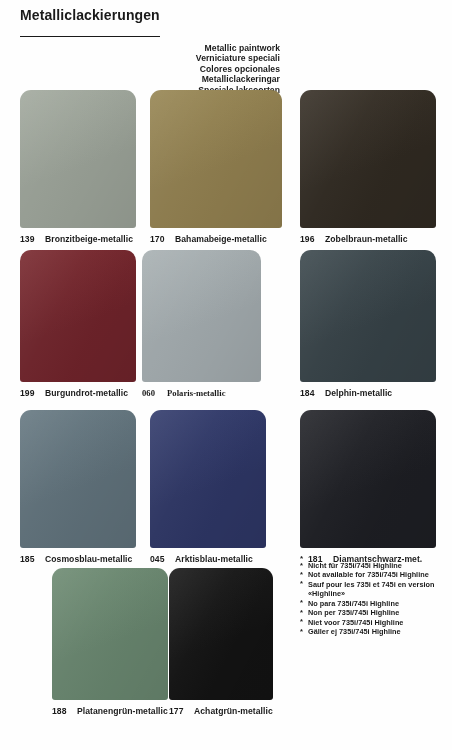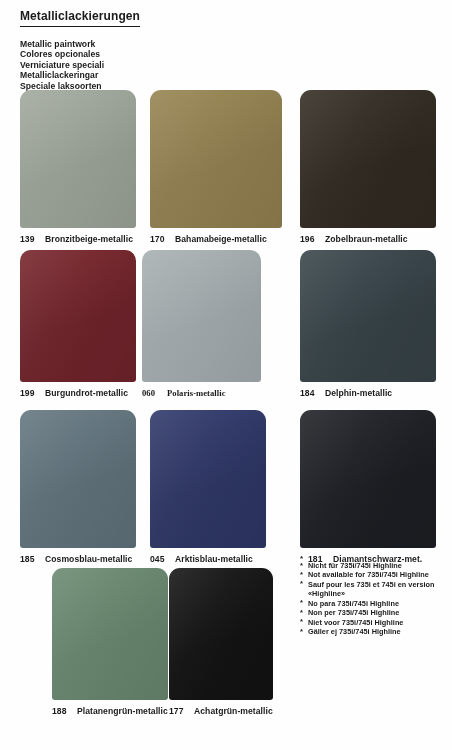--- a/index.html
+++ b/index.html
@@ -26,33 +26,34 @@
   }
 
   
   #header {
     position: absolute;
     left: 20px;
     top: 6px;
     width: 260px;
   }
   #header .main-title {
-    font-size: 12px;
+    font-size: 14px;
     font-weight: bold;
     letter-spacing: 0.1px;
     line-height: 12px;
-    padding-bottom: 4px;
+    padding-bottom: 15px;
     border-bottom: 1.6px solid #1a1a1a;
     display: inline-block;
-    margin-bottom: 12px;
+    margin-bottom: 6px;
   }
   #header .subtitle-list {
     margin: 0;
     padding: 0;
     list-style: none;
+    text-align: right;
   }
   #header .subtitle-list li {
     font-size: 8.6px;
     font-weight: bold;
     line-height: 10.4px;
     letter-spacing: 0.05px;
     white-space: nowrap;
   }
 
   
@@ -116,22 +117,22 @@
 </style>
 </head>
 <body>
 
 <div id="page">
 
   <div id="header">
     <div class="main-title">Metalliclackierungen</div>
     <ul class="subtitle-list">
       <li>Metallic paintwork</li>
+      <li>Verniciature speciali</li>
       <li>Colores opcionales</li>
-      <li>Verniciature speciali</li>
       <li>Metalliclackeringar</li>
       <li>Speciale laksoorten</li>
     </ul>
   </div>
 
   <div id="swatch-grid">
       <div class="swatch-cell" style="left: 20px; top: 90px; width: 116px;">
         <div class="swatch-chip" style="height: 138px; background: linear-gradient(160deg, rgb(163, 170, 159) 0%, rgb(149, 156, 146) 55%, rgb(149, 156, 146) 100%);"></div>
         <div class="swatch-caption"><span class="code">139</span><span>Bronzitbeige-metallic</span></div>
       </div>

